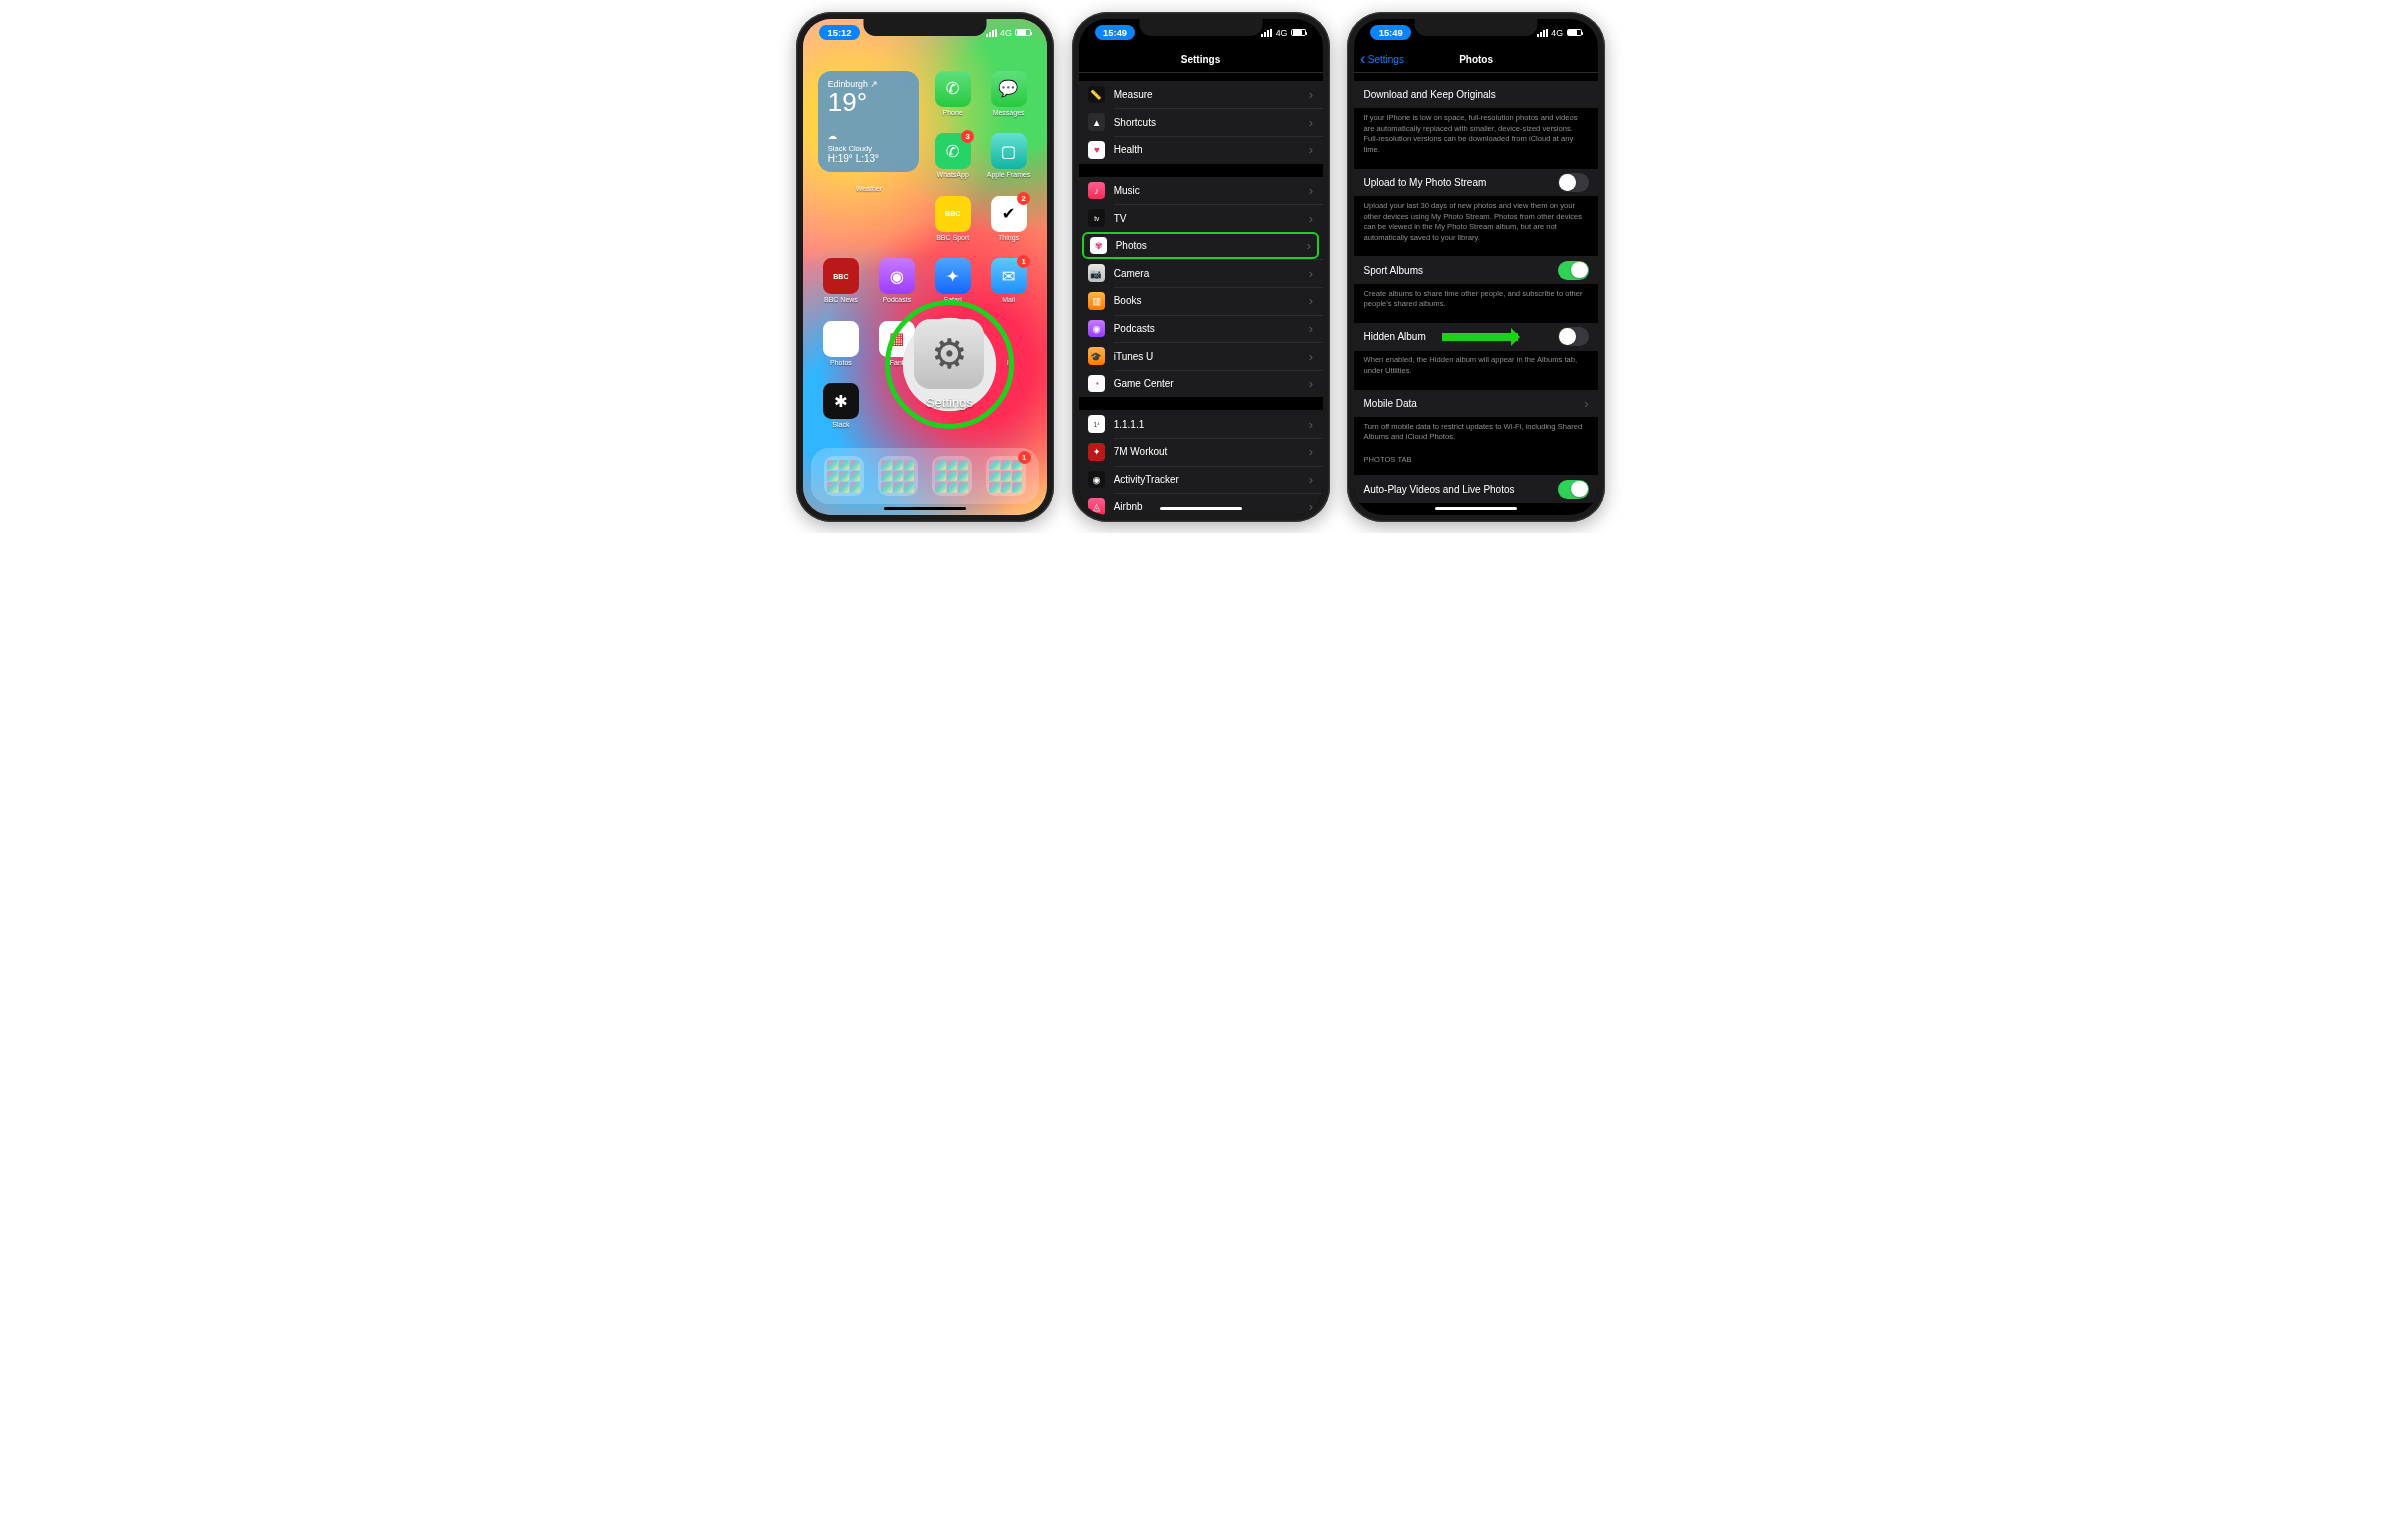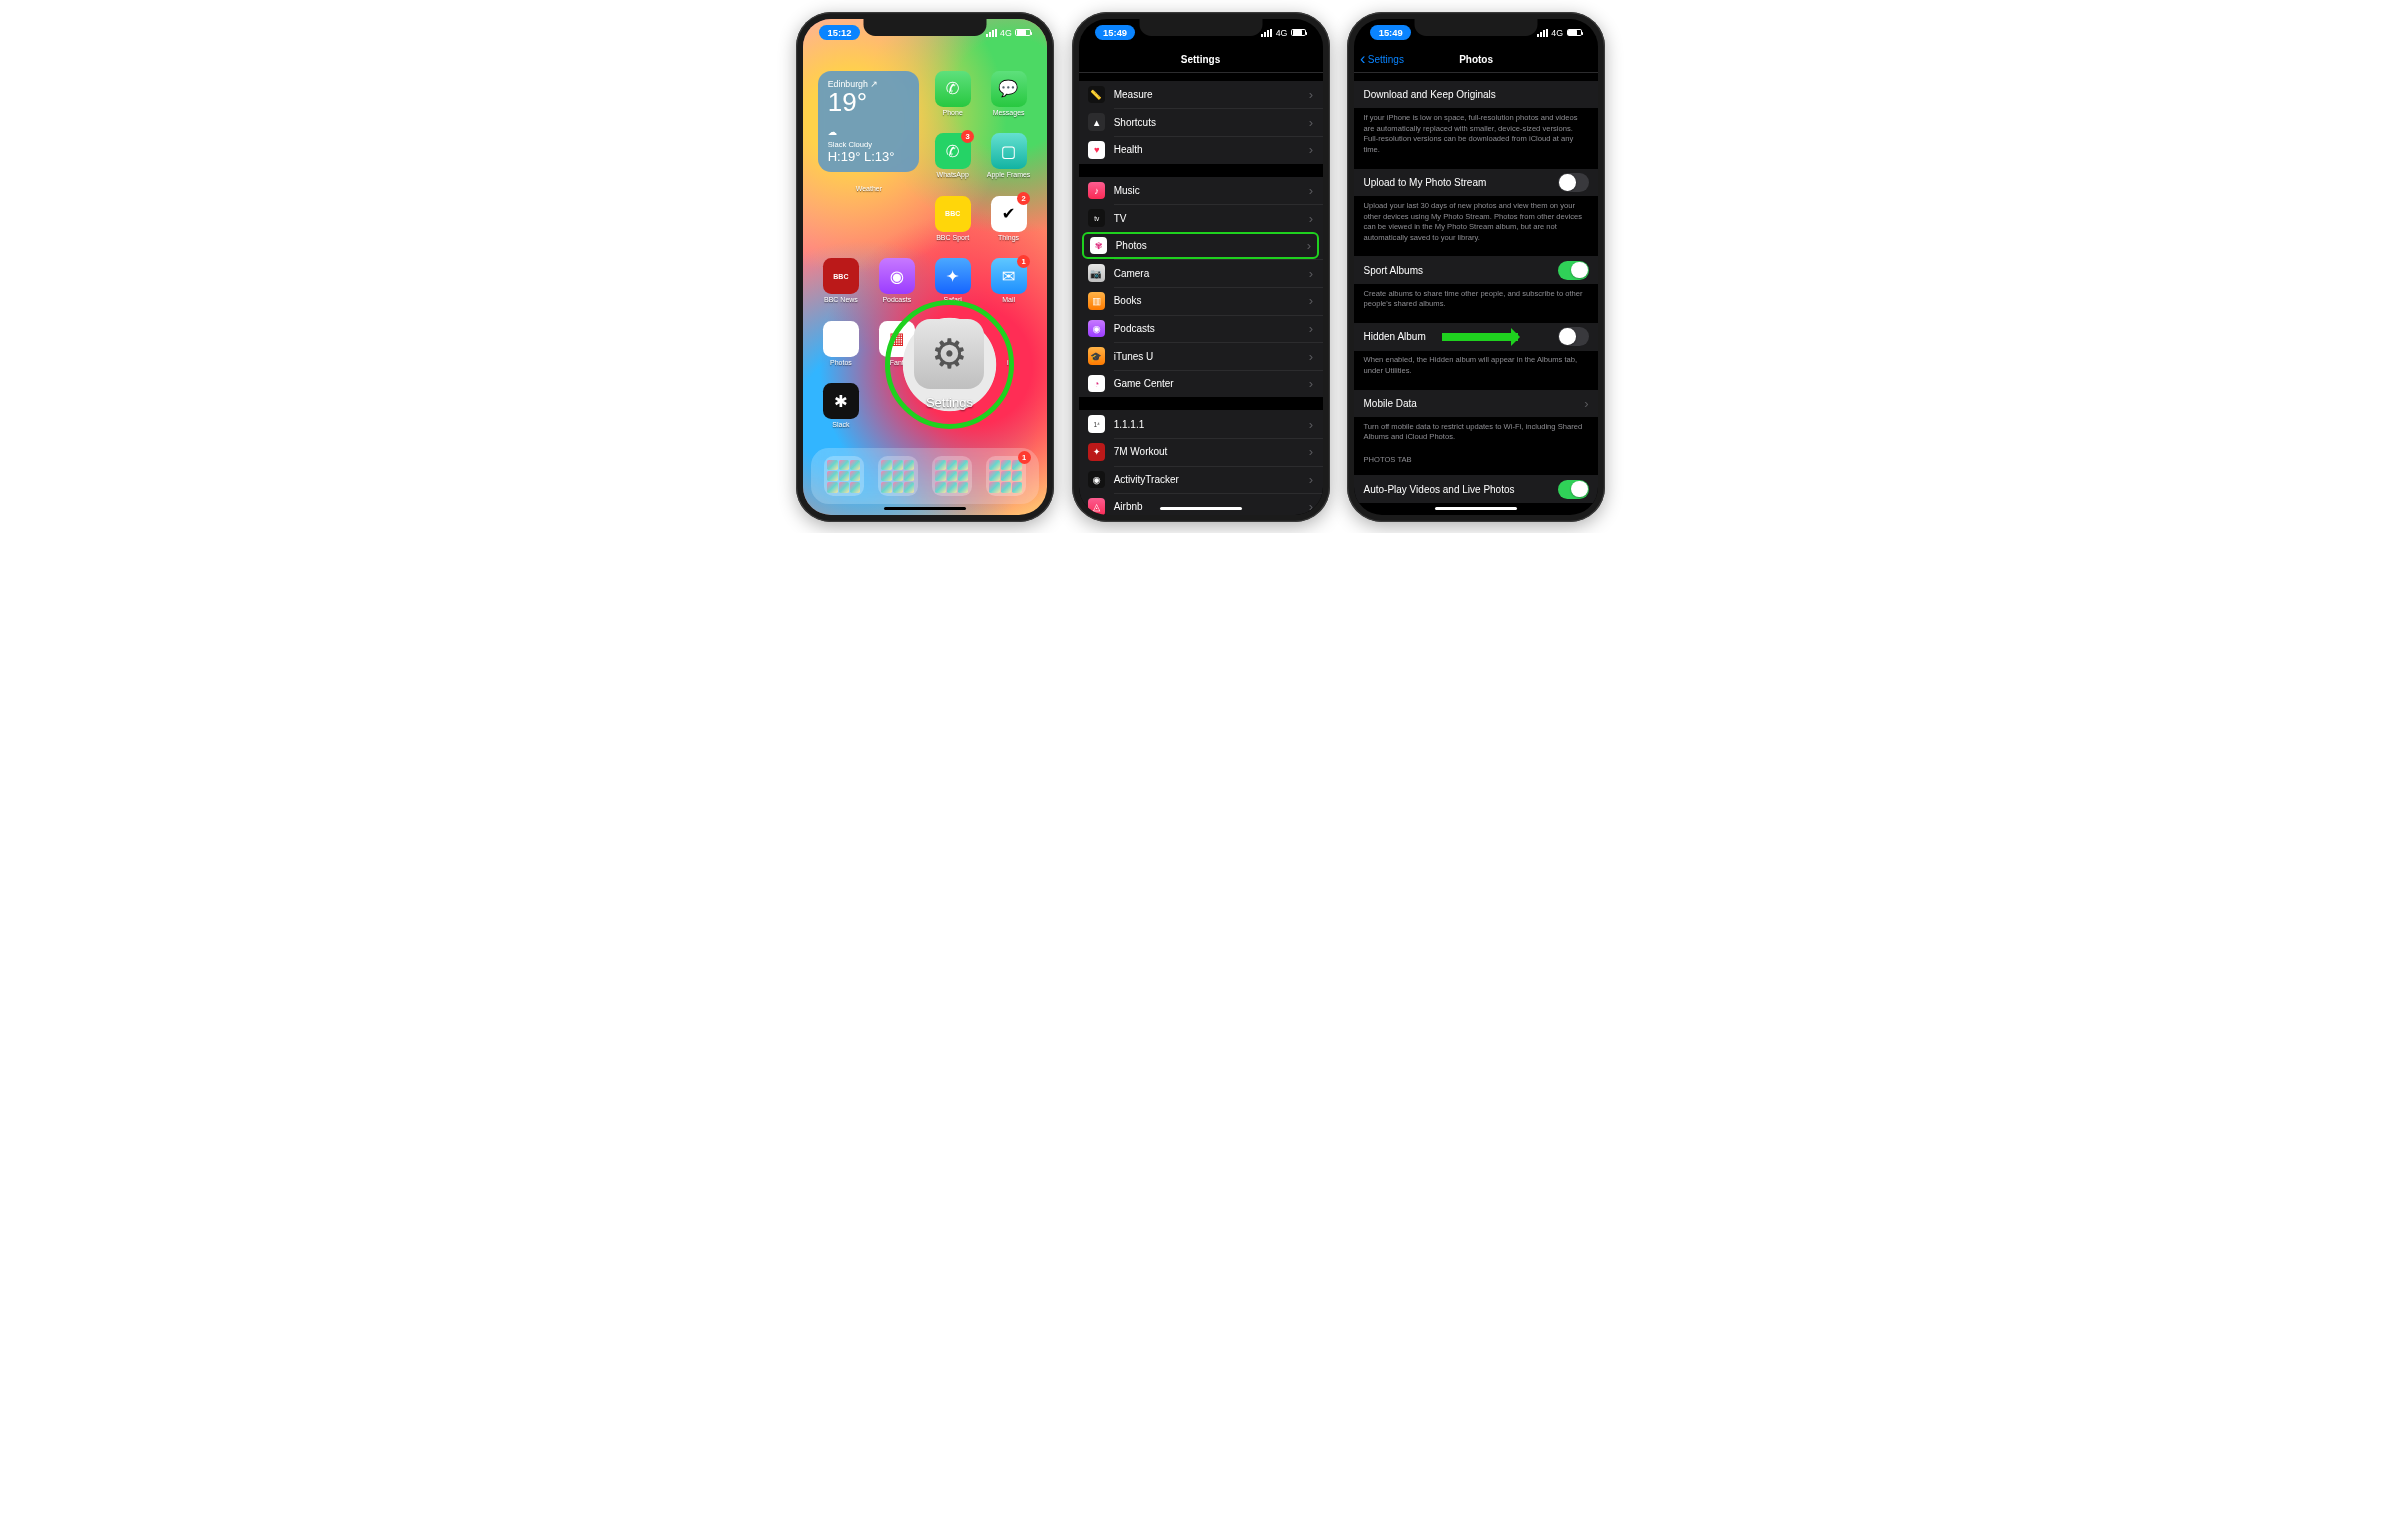--- a/index.html
+++ b/index.html
@@ -104,21 +104,21 @@
     grid-column:1 / span 2; grid-row:1 / span 2;
     width:101px; height:101px;
     background:rgba(90,150,200,.85); backdrop-filter:blur(4.7px);
     border-radius:13px; padding:8.2px 9.4px;
     color:#fff; align-self:start;
     display:flex; flex-direction:column; justify-content:space-between;
   }
   .widget-weather .city{ font-size:8.8px; font-weight:500;}
   .widget-weather .temp{ font-size:26px; font-weight:300; line-height:1;}
   .widget-weather .cond{ font-size:7.6px; margin-top:2.3px;}
-  .widget-weather .hl  { font-size:13px;}
+  .widget-weather .hl  { font-size:10px;}
 
   .dock {
     position:absolute; left:8.2px; right:8.2px; bottom:10.6px; height:56px;
     background:rgba(255,255,255,.22); backdrop-filter:blur(11.7px);
     border-radius:17.6px;
     display:flex; align-items:center; justify-content:space-around; padding:0 5.9px;
   }
   .dock .folder{
     width:40px;height:40px;border-radius:9.4px;
     background:rgba(255,255,255,.25);

